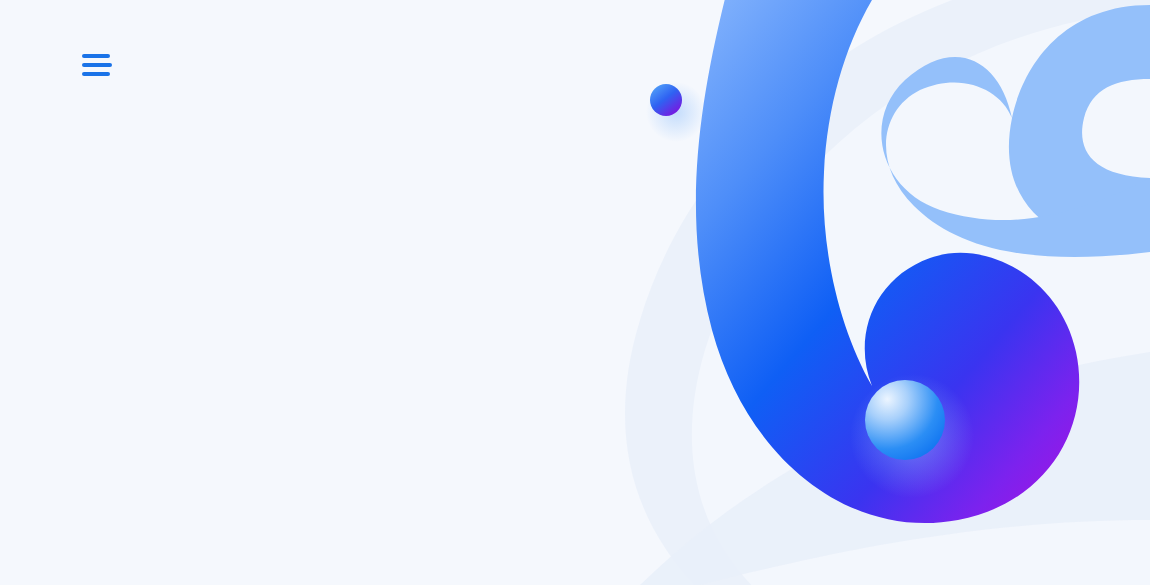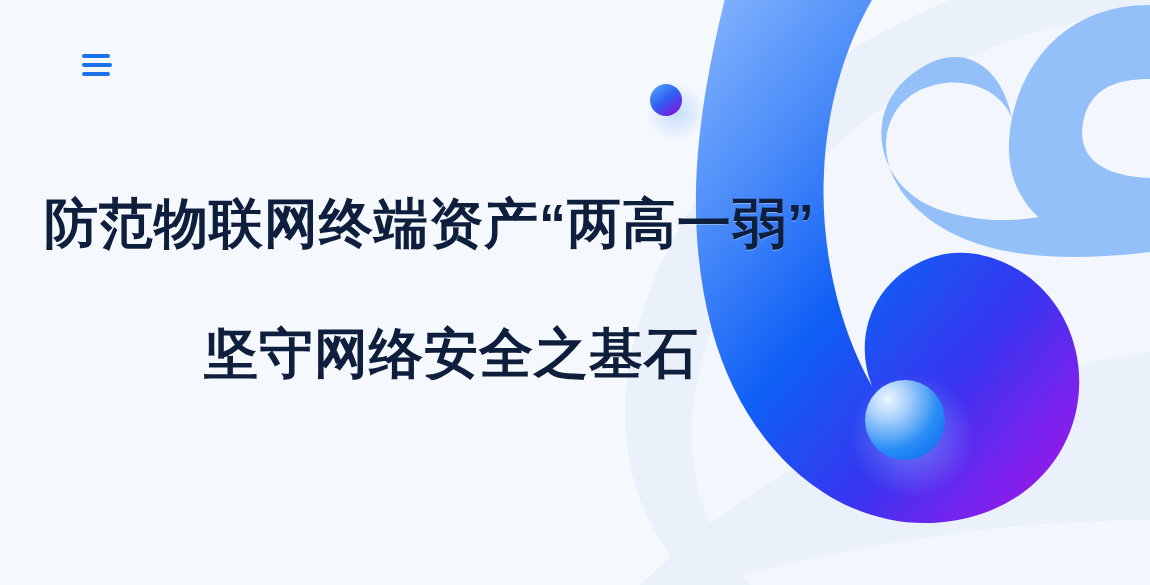--- a/index.html
+++ b/index.html
@@ -163,18 +163,14 @@
       <circle cx="905" cy="420" r="40" fill="url(#gradBigSphere)"></circle>
     </g>
   </svg>
 
   <button class="menu-button" aria-label="menu">
     <span class="menu-bar b1"></span>
     <span class="menu-bar b2"></span>
     <span class="menu-bar b3"></span>
   </button>
 
-  <div class="title-block">
-    <div class="title-line title-line-1">防范物联网终端资产“两高一弱”</div>
-    <div class="title-line title-line-2">坚守网络安全之基石</div>
-  </div>
 
 </div>
 
 </body></html>

